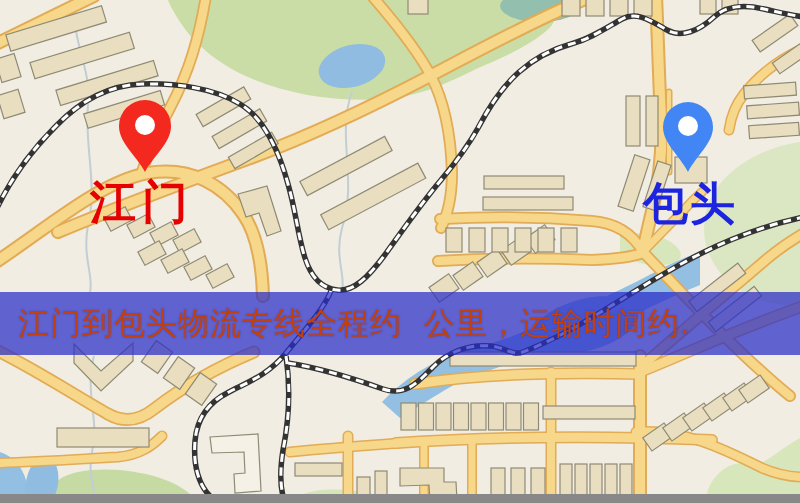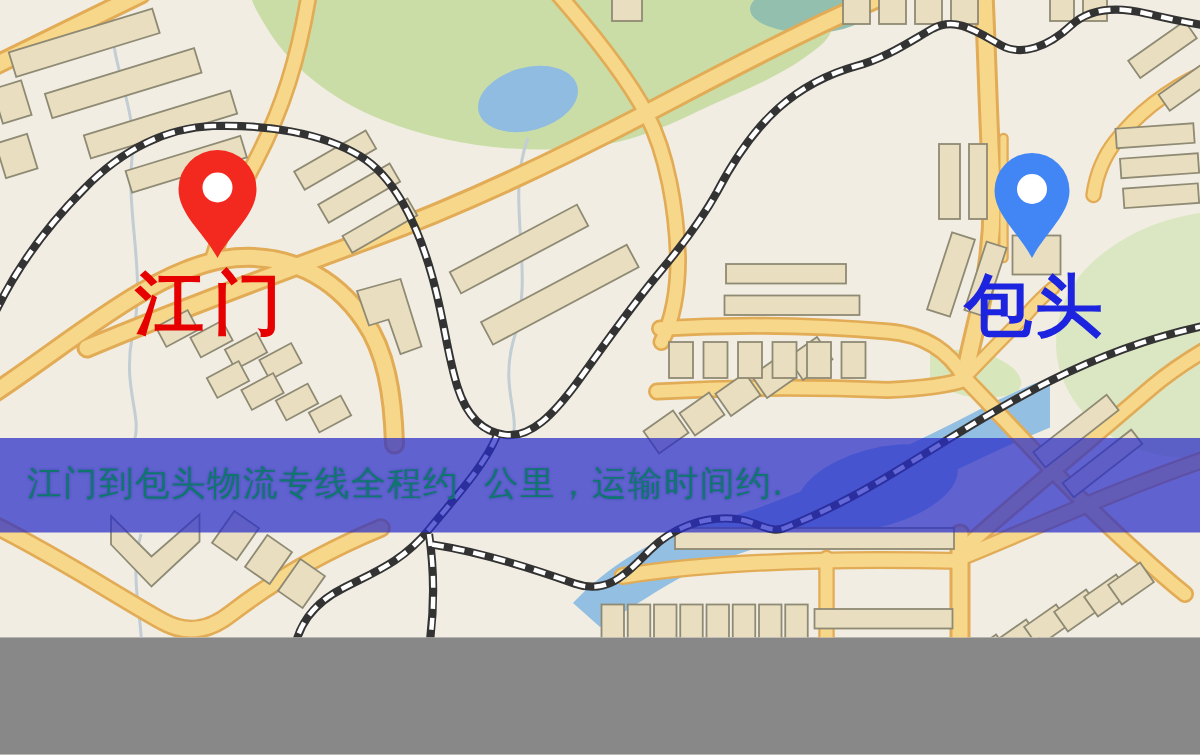--- a/index.html
+++ b/index.html
@@ -1,30 +1,30 @@
 <!DOCTYPE html>
 <html><head>
 <meta charset="utf-8">
 <style>
   html,body{margin:0;padding:0;background:#888;}
   .stage{
-    position:relative;width:800px;height:425px;overflow:hidden;
+    position:relative;width:800px;height:494px;overflow:hidden;
     font-family:"DejaVu Sans","Liberation Sans",sans-serif;
     background:#f1ede2;
   }
   .stage svg{position:absolute;left:0;top:0;}
   .banner{
     position:absolute;left:0;top:292px;width:800px;height:63px;
     background:rgba(40,44,200,0.72);
     display:flex;align-items:center;
     z-index:5;
   }
   .banner-text{
     padding-left:18px;
-    font-size:23px;line-height:63px;color:#0f766e;
+    font-size:31px;line-height:63px;color:#c2410c;
     white-space:pre;letter-spacing:1px;
     text-shadow:0 0 2px rgba(40,40,160,0.5);
   }
   .map-label{font-weight:bold;}
 </style>
 </head>
 <body>
 
 <div class="stage">
 

